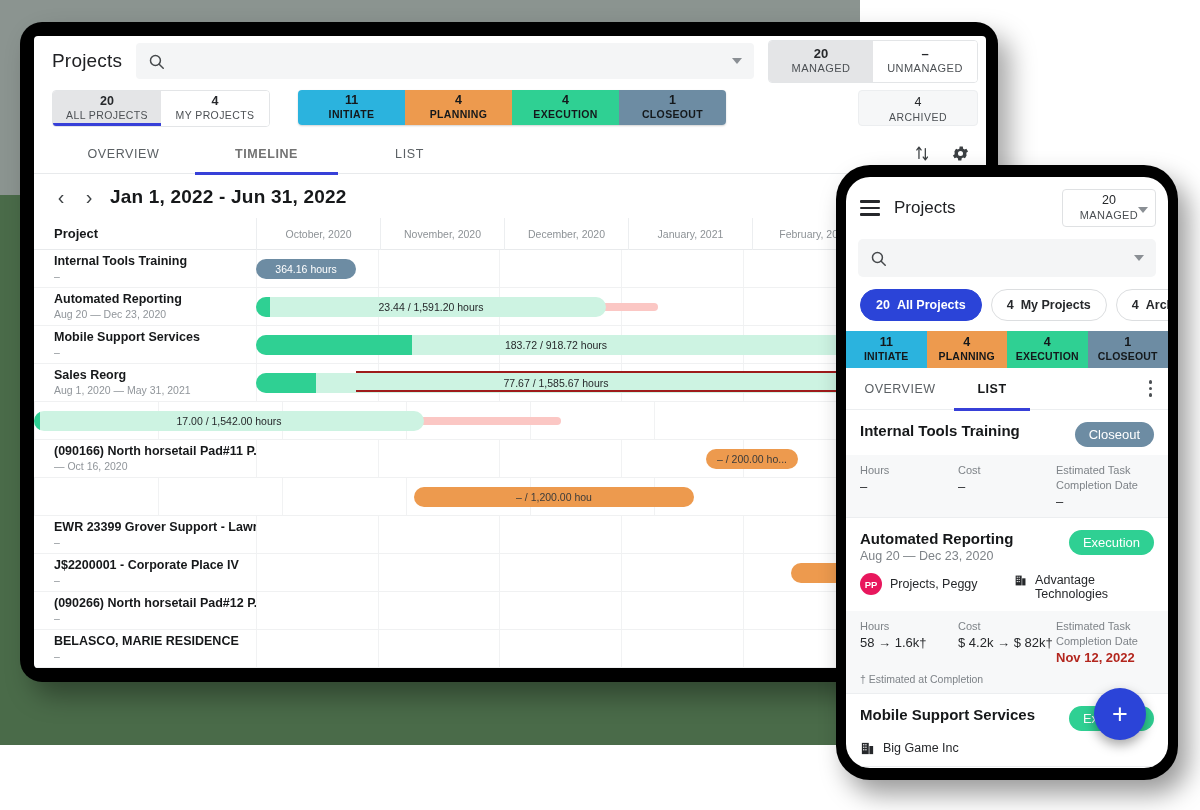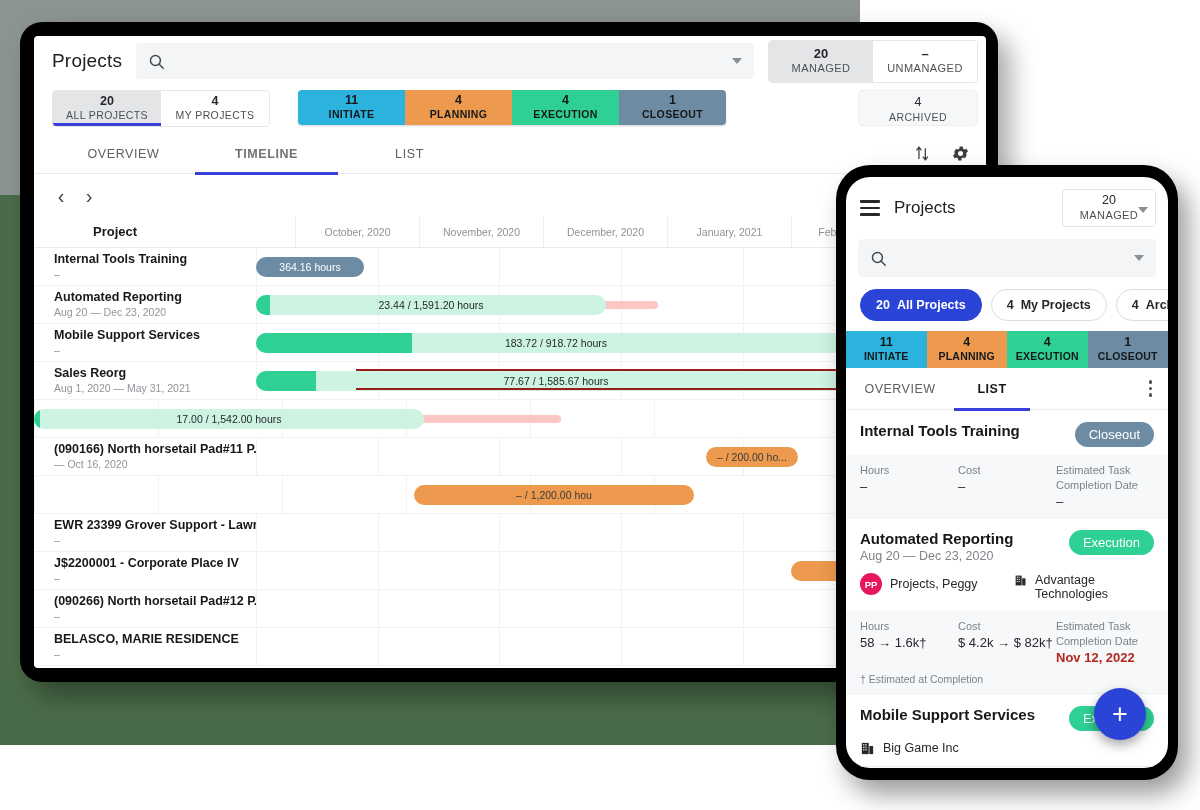--- a/index.html
+++ b/index.html
@@ -67,21 +67,21 @@
   .tab.active:after { content:""; position:absolute; left:0; right:0; bottom:-1px; height:3px; background:#3740d8; }
   .tab-icons { margin-left:auto; display:flex; align-items:center; gap:20px; padding-right:16px; }
 
   
   .datenav { display:flex; align-items:center; gap:14px; padding:12px 0 10px 20px; }
   .chev { font-size:20px; color:#3c4043; line-height:1; width:14px; text-align:center;}
   .daterange { font-size:19px; font-weight:700; color:#16181a; letter-spacing:.2px; }
 
   
   .gantt { position:relative; }
-  .g-head { display:flex; border-bottom:1px solid #e8eaec; height:32px; align-items:center;padding-left:39px; }
+  .g-head { display:flex; border-bottom:1px solid #e8eaec; height:32px; align-items:center; }
   .g-head .lbl { width:222px; padding-left:20px; font-size:13px; font-weight:700; color:#16181a; }
   .g-month { width:124px; text-align:center; font-size:10.5px; color:#8d9296; border-left:1px solid #eceef0; height:32px; line-height:32px; }
   .g-row { display:flex; height:38px; border-bottom:1px solid #f0f1f2; position:relative; }
   .g-row .lbl { width:222px; padding-left:20px; padding-top:3px; }
   .g-name { font-size:12.5px; font-weight:700; color:#16181a; line-height:16px; white-space:nowrap; overflow:hidden; }
   .g-date { font-size:10.5px; color:#90959a; line-height:14px; }
   .g-track { flex:1; position:relative; }
   .g-grid { position:absolute; inset:0; display:flex; }
   .g-cell { width:124px; border-left:1px solid #f1f2f3; }
   .bar { position:absolute; top:9px; height:20px; display:flex; align-items:center; justify-content:center; font-size:10.5px; }
@@ -224,20 +224,21 @@
           </svg>
       <svg width="19" height="19" viewBox="0 0 24 24" fill="#3c4043">
             <path d="M19.4 13a7.6 7.6 0 0 0 0-2l2.1-1.6-2-3.5-2.5 1a7.6 7.6 0 0 0-1.7-1l-.4-2.6h-4l-.4 2.6c-.6.25-1.2.58-1.7 1l-2.5-1-2 3.5L4.6 11a7.6 7.6 0 0 0 0 2l-2.1 1.6 2 3.5 2.5-1c.5.42 1.1.75 1.7 1l.4 2.6h4l.4-2.6c.6-.25 1.2-.58 1.7-1l2.5 1 2-3.5zM12 15.2A3.2 3.2 0 1 1 12 8.8a3.2 3.2 0 0 1 0 6.4z"></path>
           </svg>
     </div>
   </div>
 
   <div class="datenav">
     <div class="chev">‹</div>
     <div class="chev">›</div>
+    <div class="daterange">Jan 1, 2022 - Jun 31, 2022</div>
   </div>
 
   <div class="gantt">
     <div class="g-head">
       <div class="lbl">Project</div>
       <div style="flex:1;display:flex">
         <div class="g-month">October, 2020</div>
         <div class="g-month">November, 2020</div>
         <div class="g-month">December, 2020</div>
         <div class="g-month">January, 2021</div>
@@ -252,21 +253,21 @@
             </div>
             <div class="g-track">
               <div class="g-grid">
                 <div class="g-cell"></div>
                 <div class="g-cell"></div>
                 <div class="g-cell"></div>
                 <div class="g-cell"></div>
                 <div class="g-cell"></div>
                 <div class="g-cell"></div>
               </div>
-              <div class="bar" style="left: 0px; width: 108px; background: rgb(109, 140, 163); border-radius: 10px; color: rgb(255, 255, 255);">364.16 hours</div>
+              <div class="bar" style="left: 0px; width: 100px; background: rgb(109, 140, 163); border-radius: 10px; color: rgb(255, 255, 255);">364.16 hours</div>
             </div>
           </div>
           <div class="g-row">
             <div class="lbl">
               <div class="g-name">Automated Reporting</div>
               <div class="g-date">Aug 20 — Dec 23, 2020</div>
             </div>
             <div class="g-track">
               <div class="g-grid">
                 <div class="g-cell"></div>

